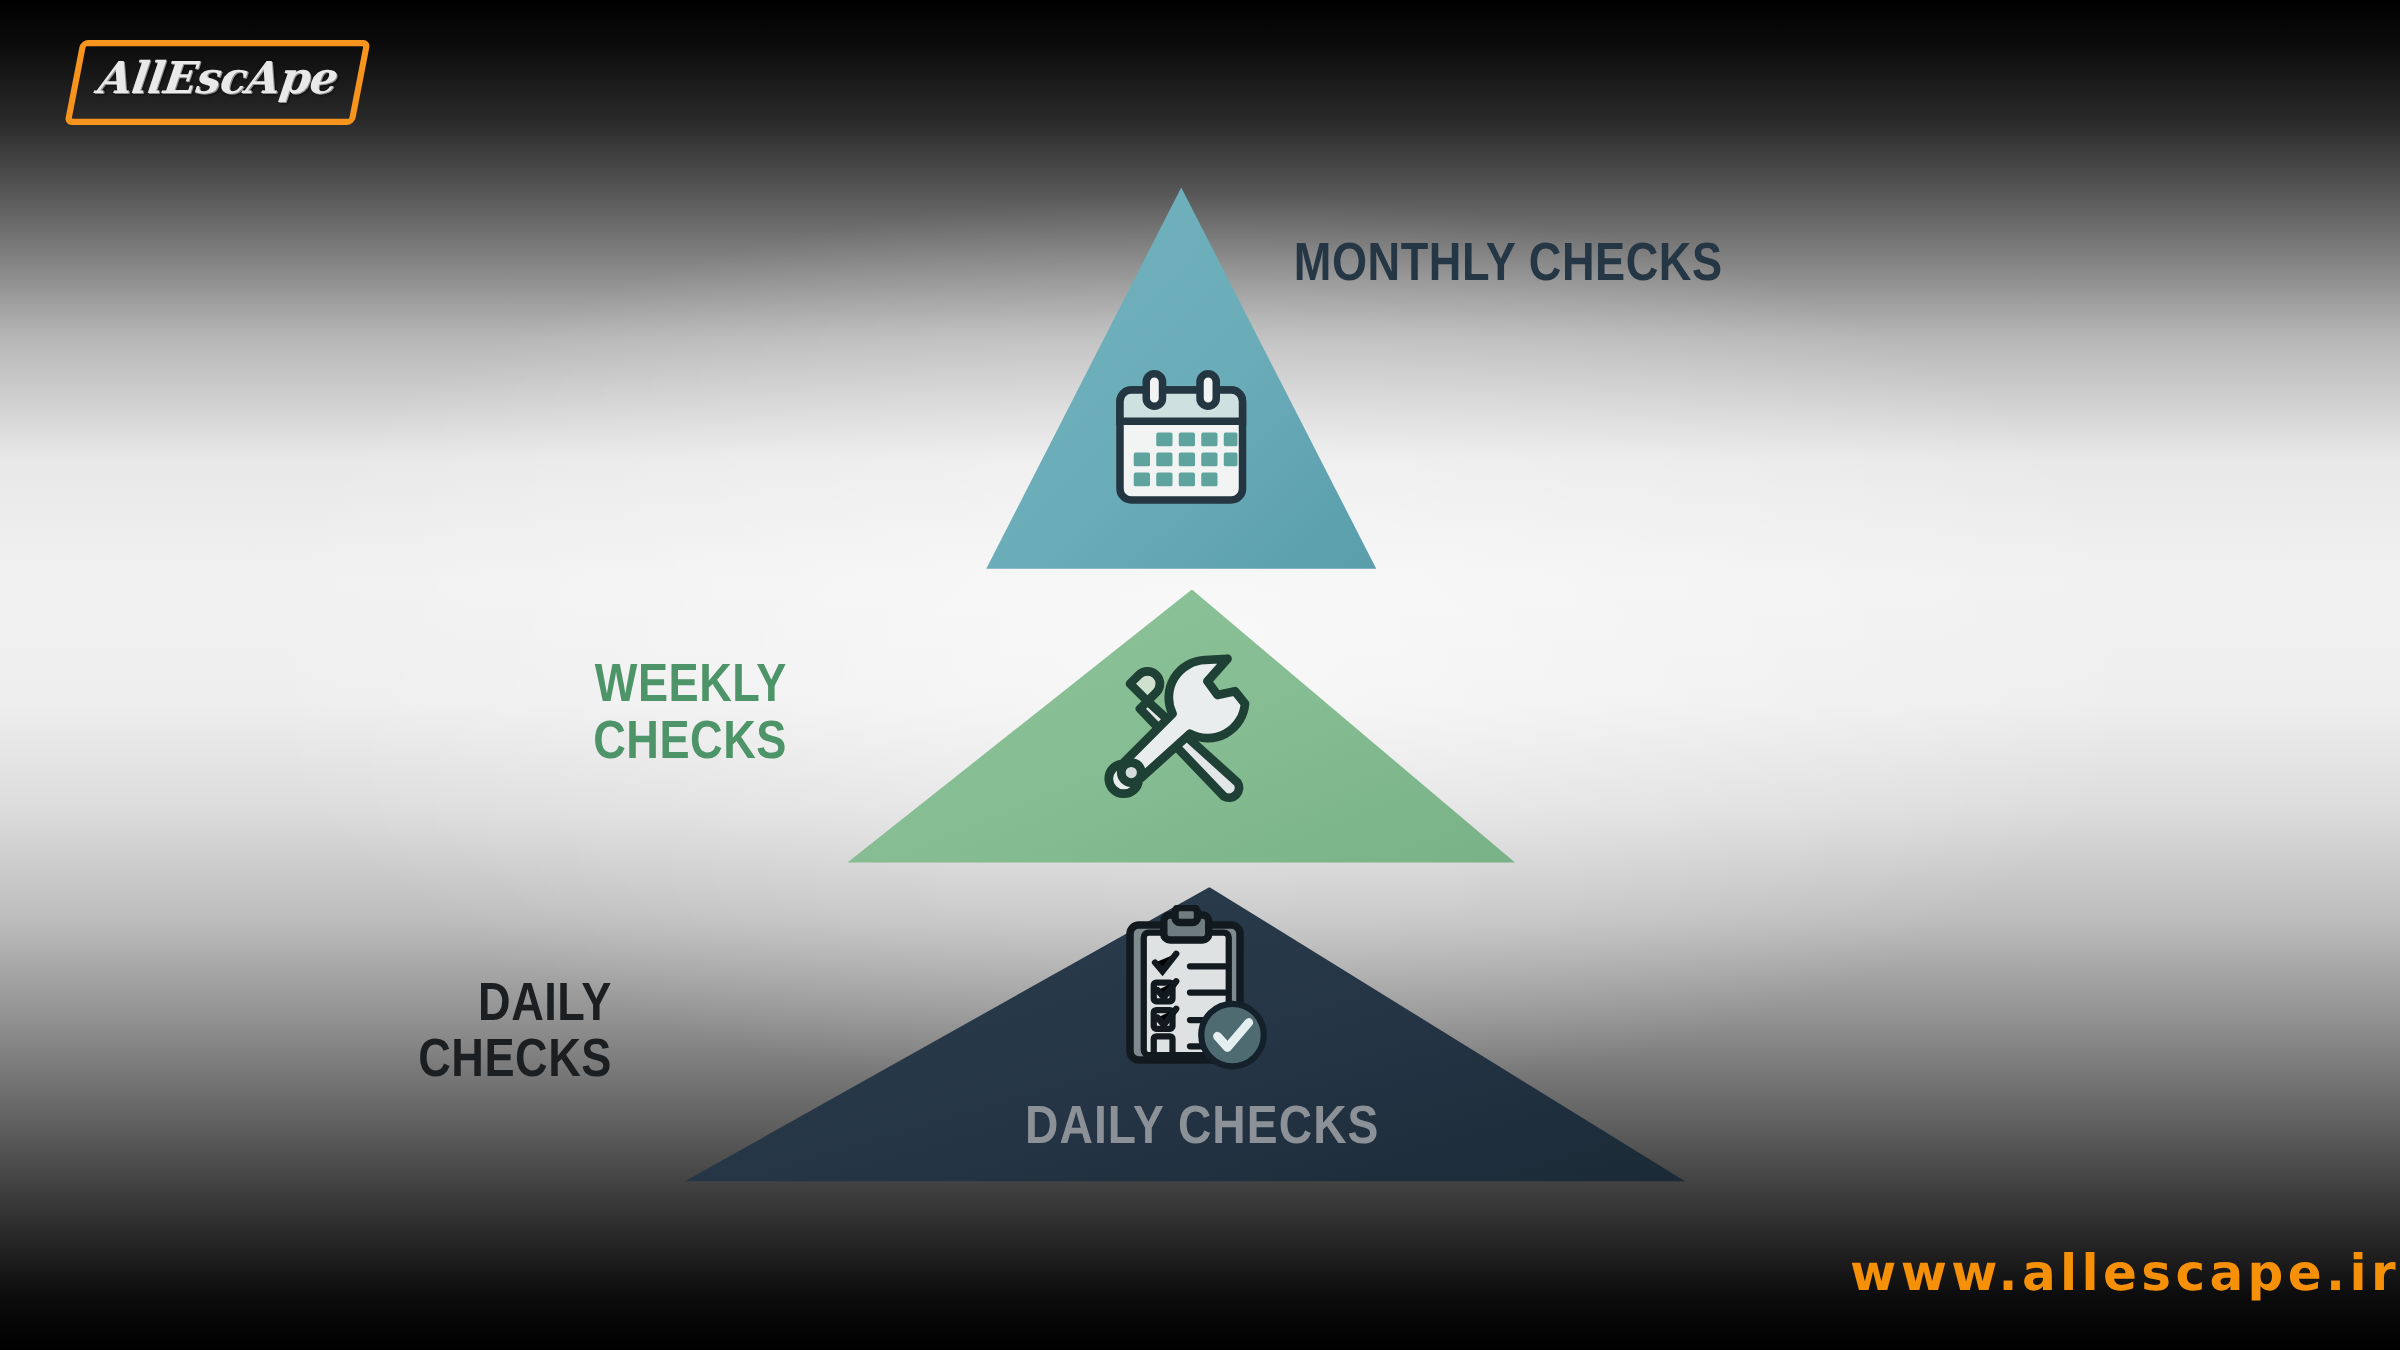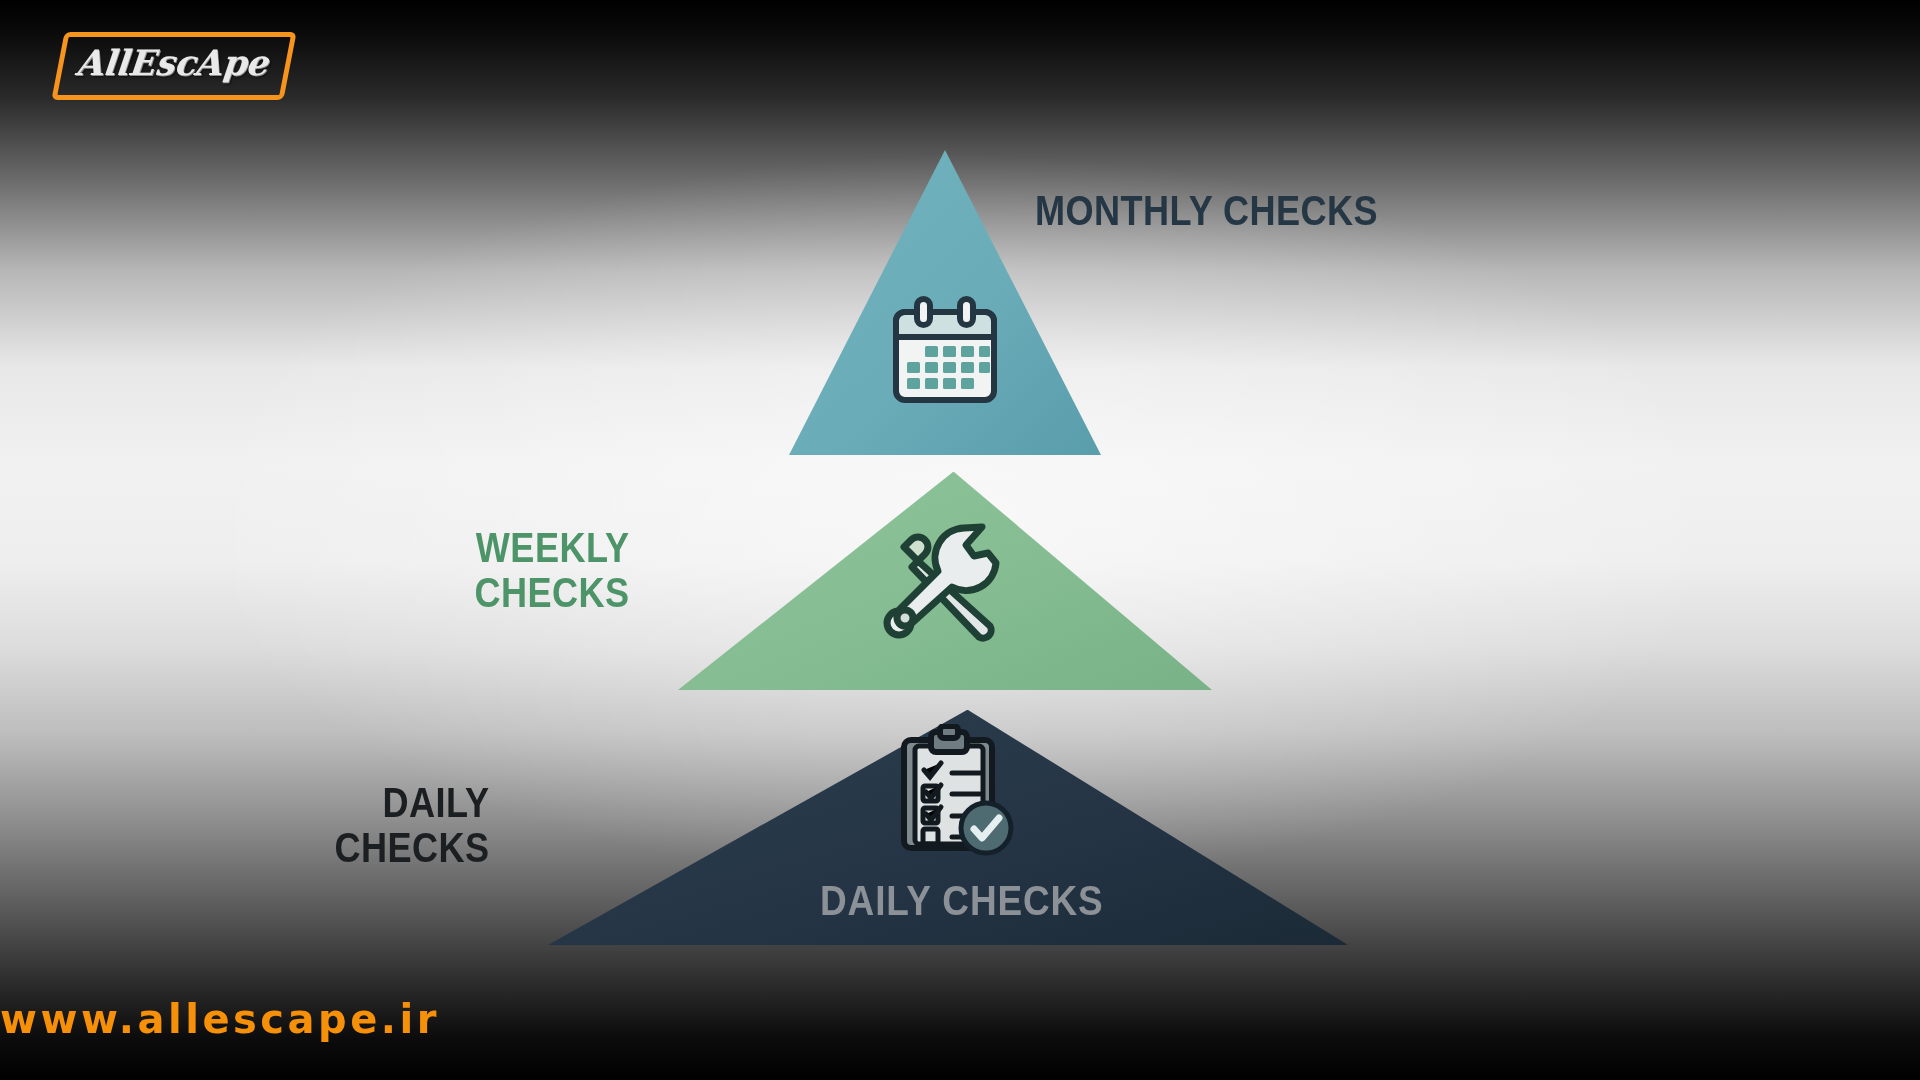--- a/index.html
+++ b/index.html
@@ -136,21 +136,21 @@
   #icon-calendar { left:888px; top:296px; width:114px; height:112px; }
   #icon-tools    { left:878px; top:514px; width:134px; height:134px; }
   #icon-clip     { left:888px; top:724px; width:126px; height:132px; }
 
   
   #site-url {
     position:absolute;
     left:0;
     top:996px;
     width:1920px;
-    text-align:left;
+    text-align:right;
     font-family:"DejaVu Sans", sans-serif;
     font-weight:bold;
     font-size:40px;
     letter-spacing:3.5px;
     color:#F79009;
   }
 </style>
 </head>
 <body>
 

